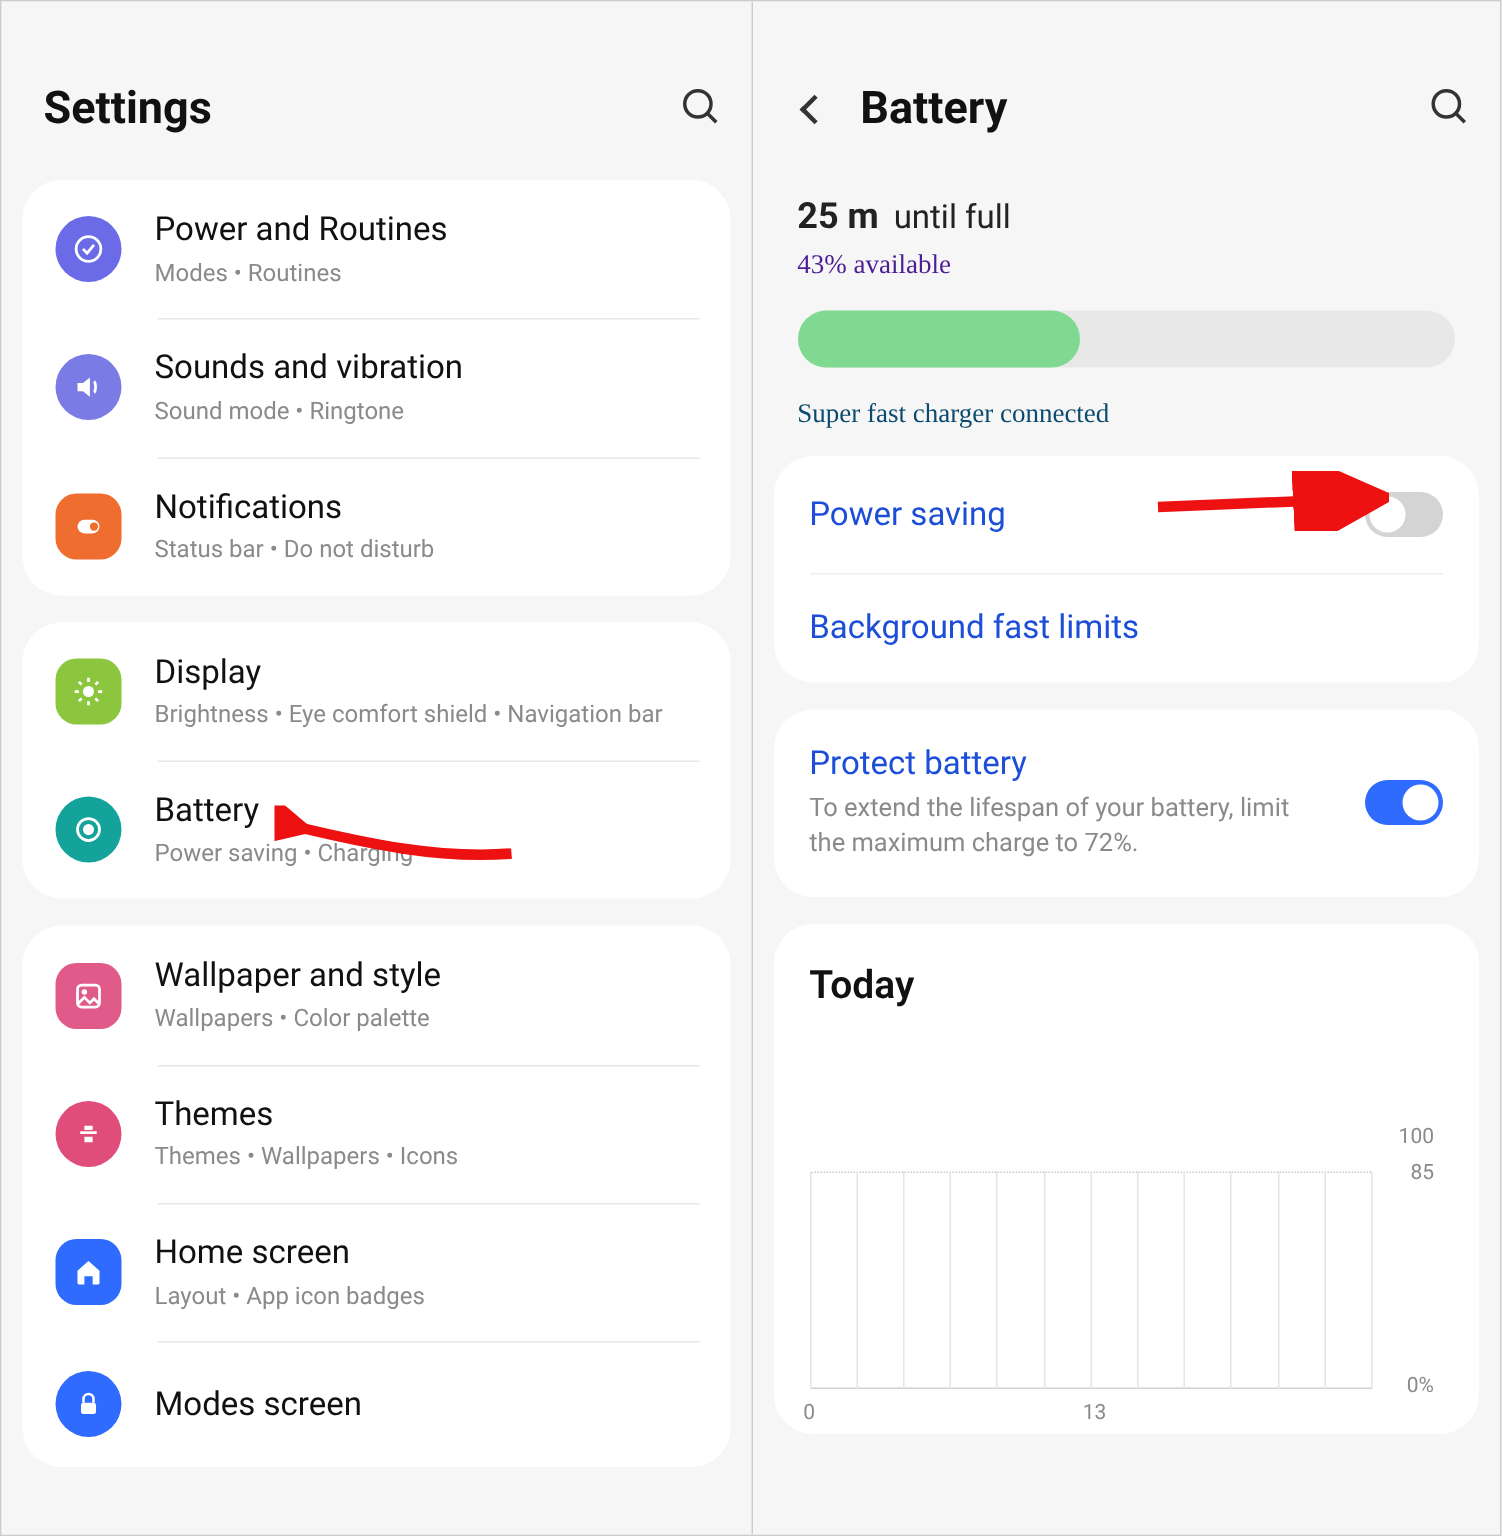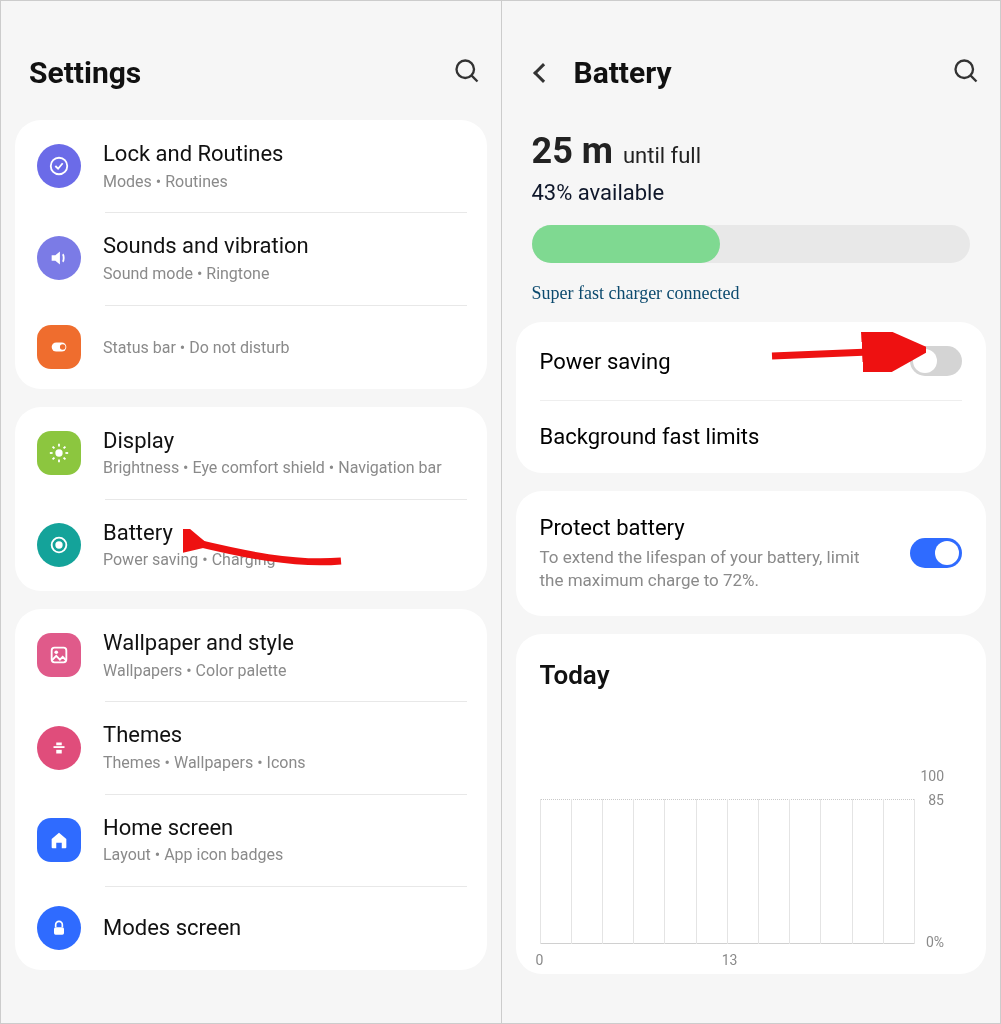--- a/index.html
+++ b/index.html
@@ -61,32 +61,32 @@
     margin-right: 22px;
     flex-shrink: 0;
     color: #fff;
   }
   .row-body { flex: 1; min-width: 0; }
   .row-title { font-size: 22px; font-weight: 400; color: #111; line-height: 1.25; }
   .row-sub { font-size: 16px; color: #8a8a8a; margin-top: 4px; line-height: 1.3; }
 
   
   .bat-head { padding: 10px 30px 18px 30px; }
-  .bat-time { font-size: 36px; font-weight: 700; color: #222; display: inline; }
+  .bat-time { font-size: 24px; font-weight: 700; color: #222; display: inline; }
   .bat-time-suffix { font-size: 22px; font-weight: 400; color: #222; margin-left: 6px; }
-  .bat-pct { font-size: 22px; color: #0f172a; margin-top: 8px; }
+  .bat-pct { font-size: 18px; color: #4c1d95; margin-top: 8px; font-family: Liberation Serif, serif; }
   .bat-bar { position: relative; height: 38px; background: #e8e8e8; border-radius: 19px; margin-top: 20px; overflow: visible; }
   .bat-fill { position: absolute; left: 0; top: 0; bottom: 0; width: 38%; background: #7fd991; border-radius: 19px; }
   .bat-status { font-size: 18px; color: #0c4a6e; margin-top: 20px; font-family: Liberation Serif, serif; }
 
   .setting-row { display: flex; align-items: center; justify-content: space-between; padding: 24px 24px; position: relative; }
   .setting-row + .setting-row::before {
     content: ""; position: absolute; top: 0; left: 24px; right: 24px; height: 1px; background: #eee;
   }
-  .setting-title { font-size: 22px; color: #000000; }
+  .setting-title { font-size: 22px; color: #1d4ed8; }
   .setting-sub { font-size: 17px; color: #8a8a8a; margin-top: 6px; line-height: 1.35; max-width: 340px; }
 
   .toggle {
     width: 52px; height: 30px; border-radius: 15px; position: relative; flex-shrink: 0;
   }
   .toggle .knob {
     position: absolute; top: 3px; width: 24px; height: 24px; border-radius: 50%; background: #fff;
   }
   .toggle.off { background: #d4d4d4; }
   .toggle.off .knob { left: 3px; }
@@ -94,21 +94,21 @@
   .toggle.on .knob { right: 3px; }
 
   
   .today-card { background: #fff; border-radius: 26px; margin: 0 14px 18px 14px; padding: 26px 24px 10px 24px; }
   .today-title { font-size: 26px; font-weight: 600; color: #111; margin-bottom: 84px; }
   .chart-wrap { position: relative; height: 190px; }
   .chart-grid { position: absolute; left: 0; right: 48px; top: 0; bottom: 20px; }
   .grid-85 { position: absolute; left: 0; right: 0; top: 15%; border-top: 1px dotted #c9c9c9; }
   .baseline { position: absolute; left: 0; right: 0; bottom: 0; border-top: 1px solid #d0d0d0; }
   .tick { position: absolute; bottom: 0; top: 15%; width: 0; border-left: 1px solid #e4e4e4; }
-  .ylabel { position: absolute; right: 18px; font-size: 14px; color: #8a8a8a; margin-left: 12px; }
+  .ylabel { position: absolute; right: 6px; font-size: 14px; color: #8a8a8a; margin-left: 12px; }
   .xlabel { position: absolute; bottom: -4px; font-size: 14px; color: #8a8a8a; transform: translateX(-50%); }
 
   
   .arrow {
     position: absolute; pointer-events: none;
   }
   .arrow svg { width: 100%; height: 100%; }
 
 </style>
 </head>
@@ -127,21 +127,21 @@
 
   <div class="card">
     <div class="row">
       <div class="icon-wrap" style="background:#6b6be8">
         <svg viewBox="0 0 24 24" width="22" height="22" fill="none" stroke="#fff" stroke-width="2">
             <circle cx="12" cy="12" r="9"></circle>
             <path d="M8 12l3 3 5-6"></path>
           </svg>
       </div>
       <div class="row-body">
-        <div class="row-title">Lock and Routines</div>
+        <div class="row-title">Power and Routines</div>
         <div class="row-sub">Modes  •  Routines</div>
       </div>
     </div>
     <div class="row">
       <div class="icon-wrap" style="background:#7b7be6">
         <svg viewBox="0 0 24 24" width="22" height="22" fill="#fff">
             <path d="M4 9v6h4l5 4V5L8 9H4z"></path>
             <path d="M16 8c1.5 1 1.5 7 0 8" fill="none" stroke="#fff" stroke-width="2"></path>
           </svg>
       </div>
@@ -151,20 +151,21 @@
       </div>
     </div>
     <div class="row">
       <div class="icon-wrap" style="background:#ef6d2e;border-radius:14px">
         <svg viewBox="0 0 24 24" width="22" height="22" fill="#fff">
             <rect x="4" y="7" width="16" height="10" rx="5"></rect>
             <circle cx="16" cy="12" r="3" fill="#ef6d2e"></circle>
           </svg>
       </div>
       <div class="row-body">
+        <div class="row-title">Notifications</div>
         <div class="row-sub">Status bar  •  Do not disturb</div>
       </div>
     </div>
   </div>
 
   <div class="card" style="position:relative">
     <div class="row">
       <div class="icon-wrap" style="background:#8cc63f;border-radius:14px">
         <svg viewBox="0 0 24 24" width="22" height="22" fill="#fff">
             <circle cx="12" cy="12" r="4"></circle>

